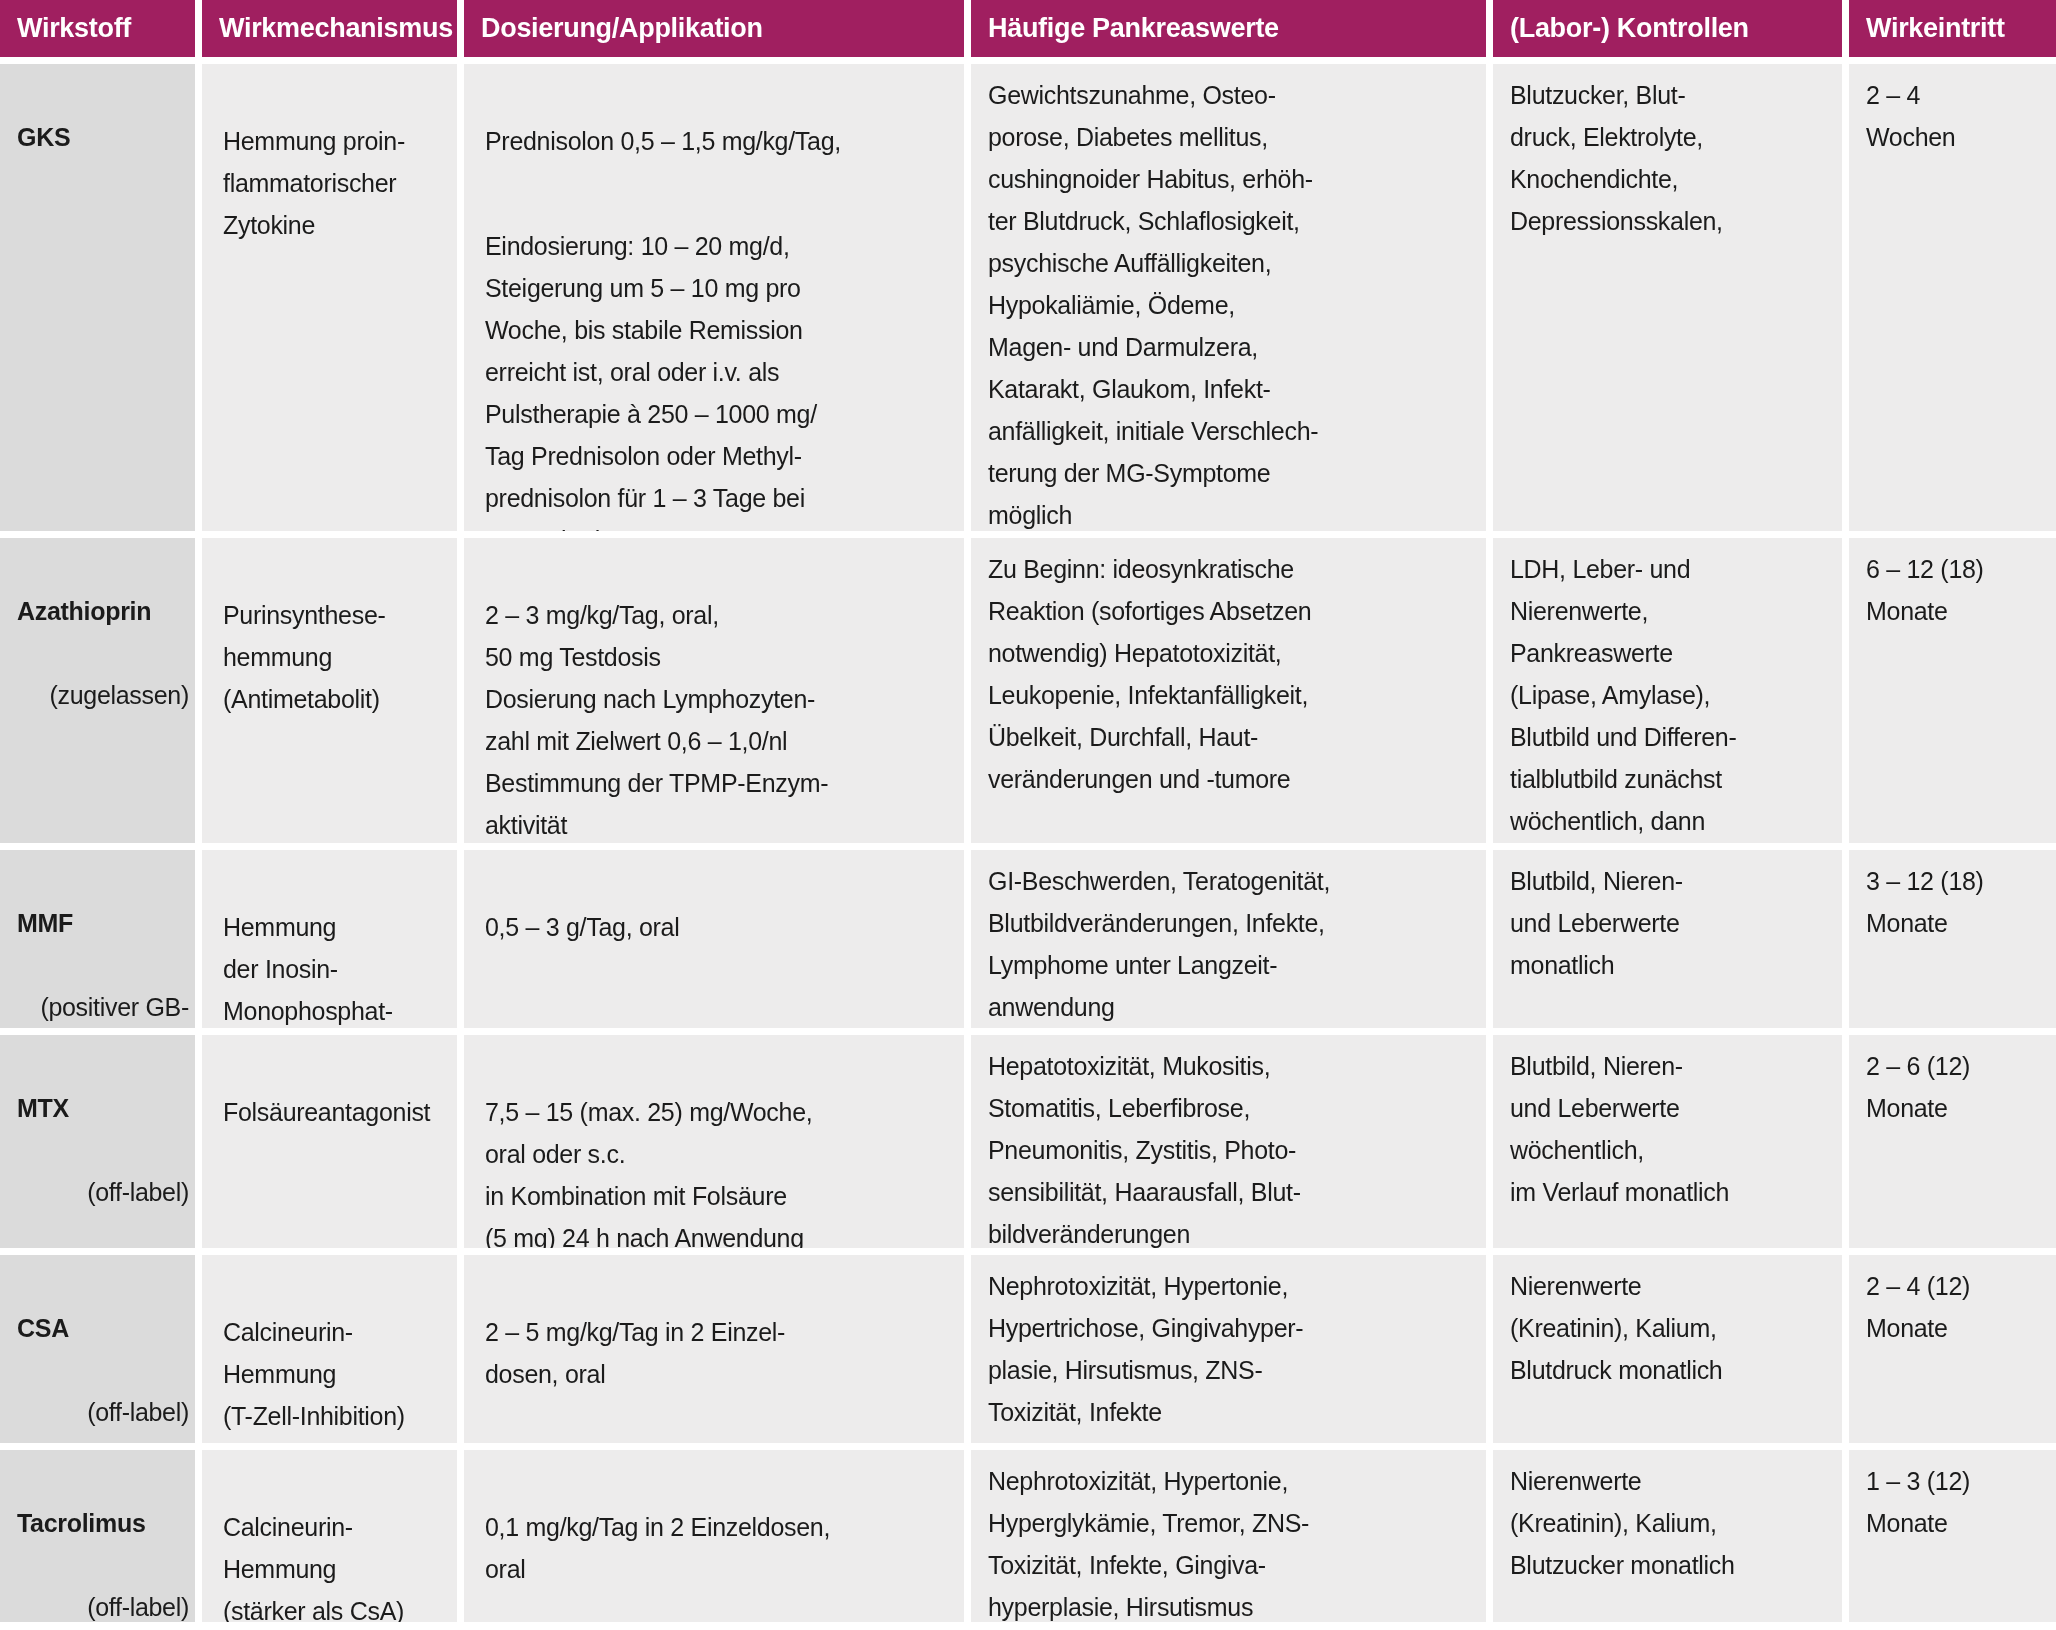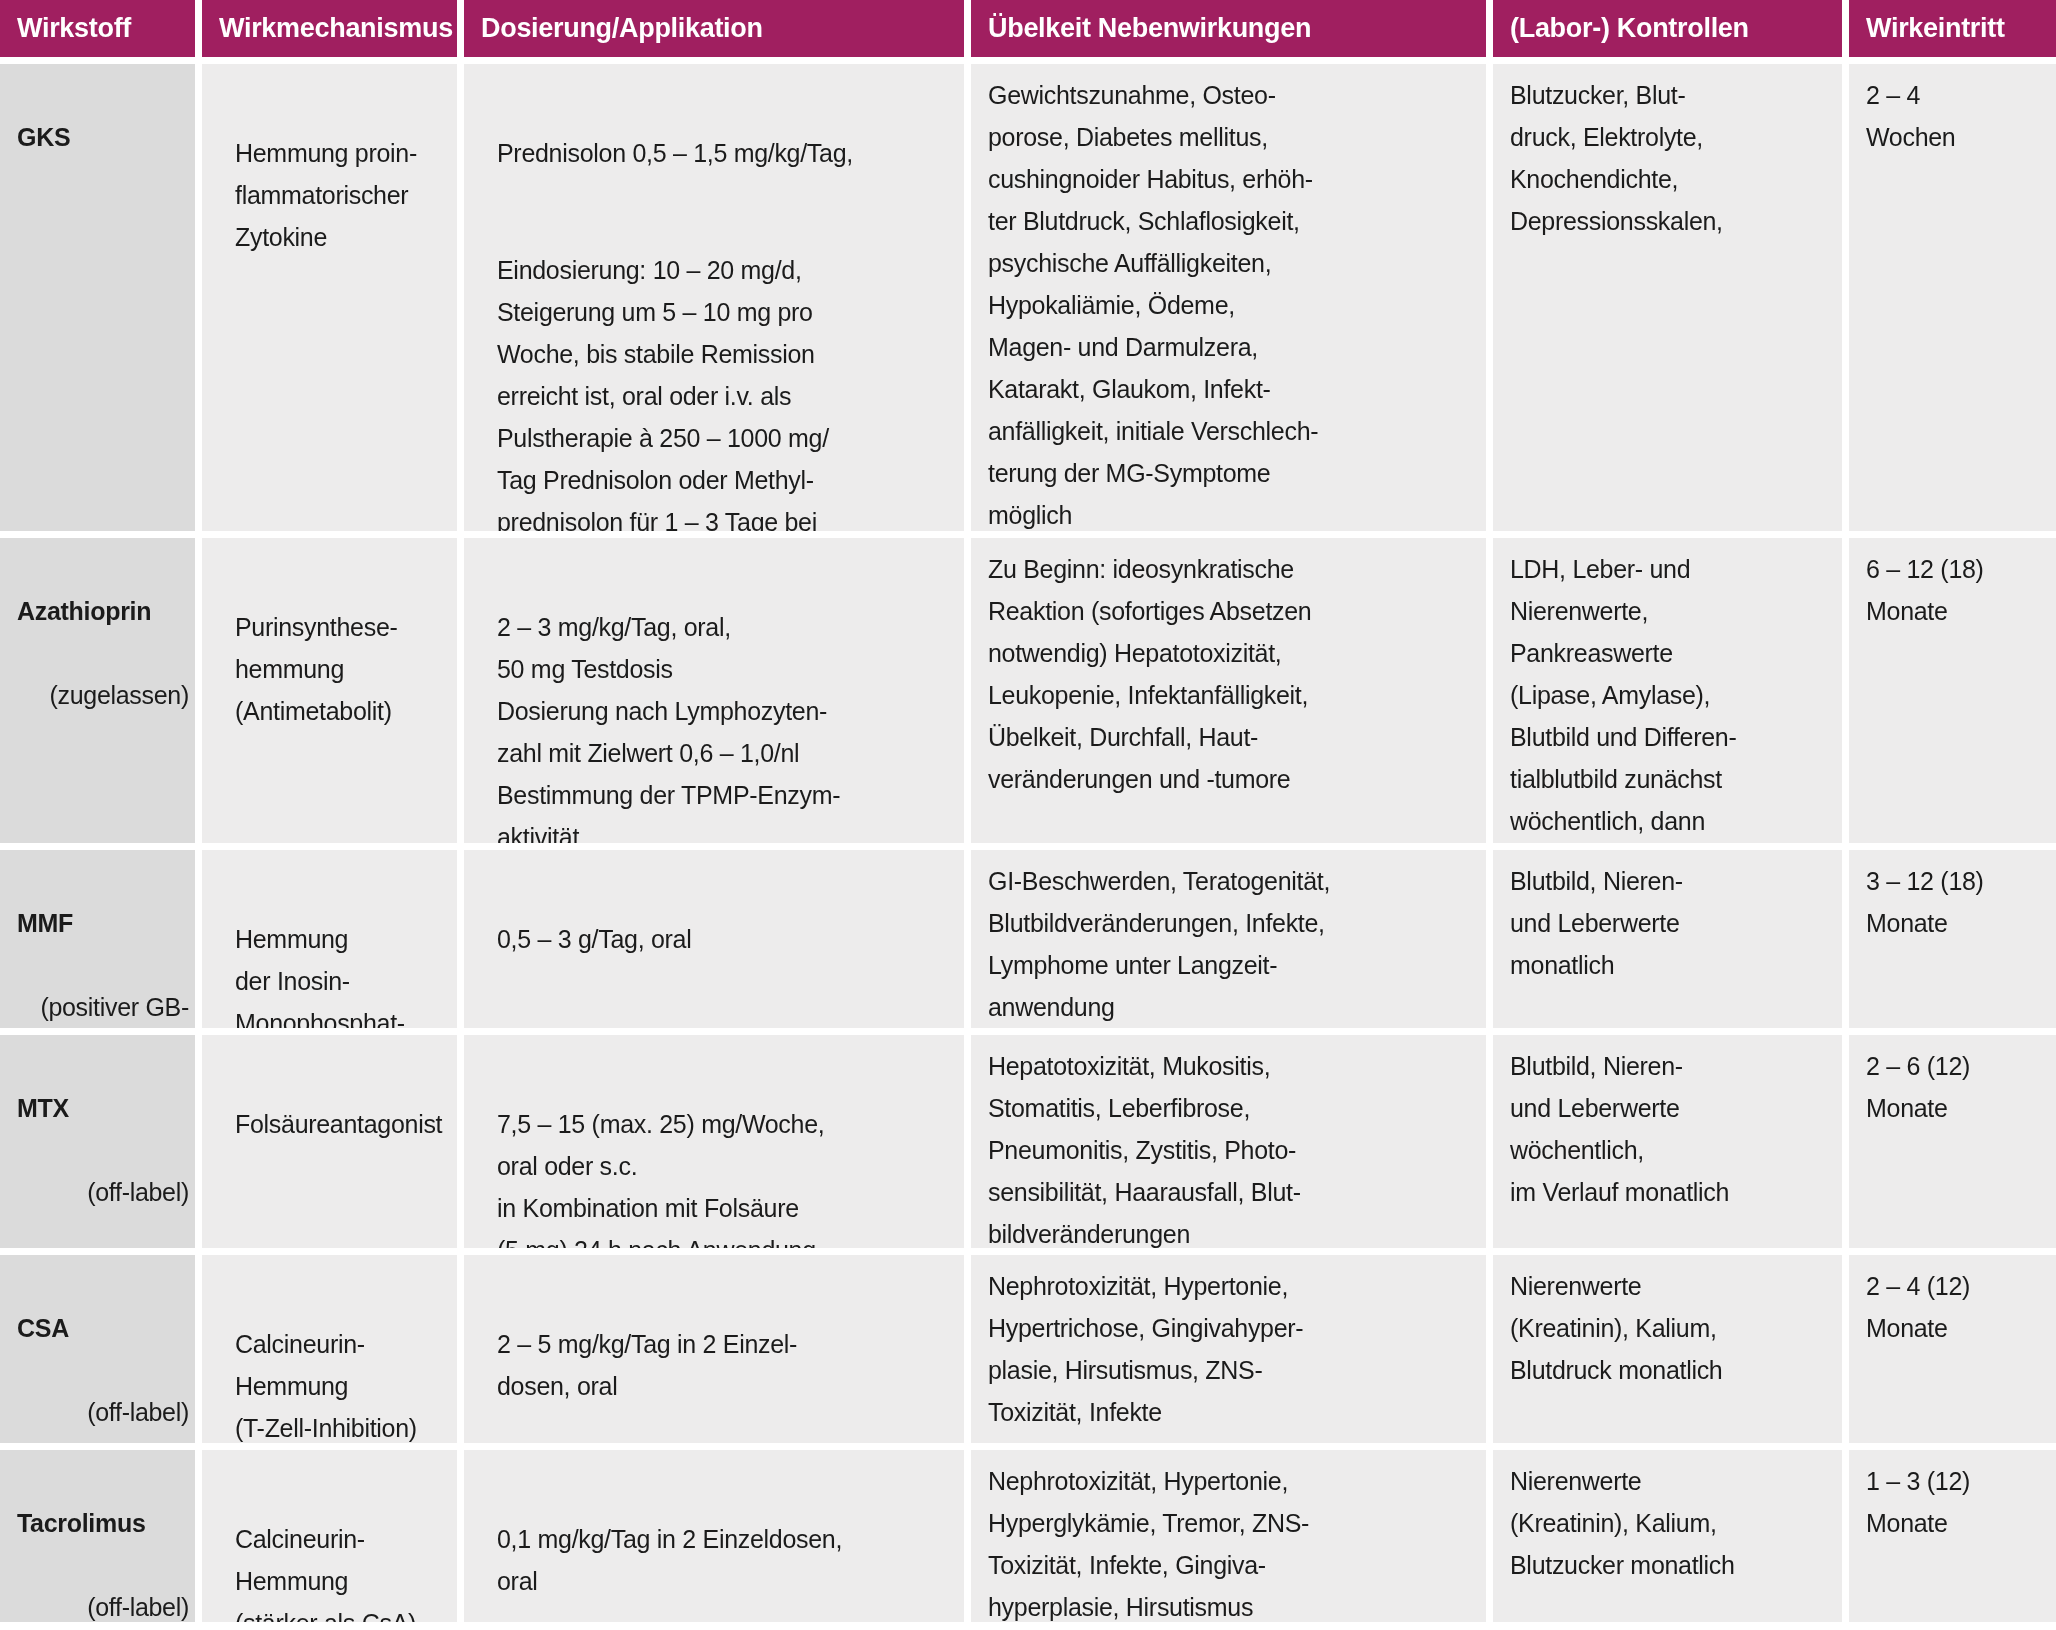--- a/index.html
+++ b/index.html
@@ -39,33 +39,33 @@
     padding: 10px 18px 0 17px;
     white-space: pre-line;
     overflow: hidden;
   }
   .cell.rowlabel {
     background: var(--row-label-bg, #DBDBDB);
     padding-right: 6px;
   }
   .drug { font-weight: bold; }
   .qual { font-weight: normal; text-align: right; }
-  p.para { margin: 16px; }
+  p.para { margin: 4px; }
   p.para + p.para { margin-top: 17px; }
 </style>
 </head>
 <body>
 
 <div class="table">
 
   <div style="display:contents">
     <div class="hcell">Wirkstoff</div>
     <div class="hcell">Wirkmechanismus</div>
     <div class="hcell">Dosierung/Applikation</div>
-    <div class="hcell">Übelkeit Nebenwirkungen</div>
+    <div class="hcell">Häufige Pankreaswerte</div>
     <div class="hcell">(Labor-) Kontrollen</div>
     <div class="hcell">Wirkeintritt</div>
   </div>
 
   <div style="display:contents">
     <div class="cell rowlabel">
       <div class="drug">GKS</div>
       <div class="qual"></div>
     </div>
     <div class="cell">

